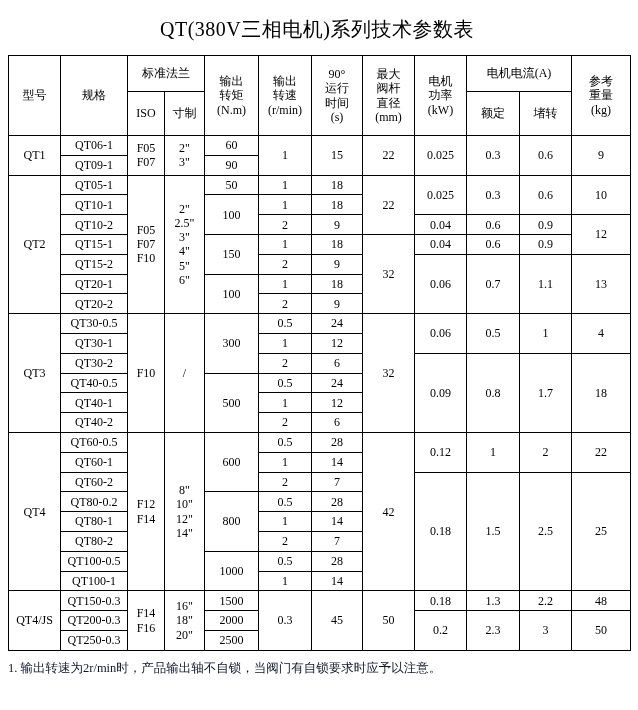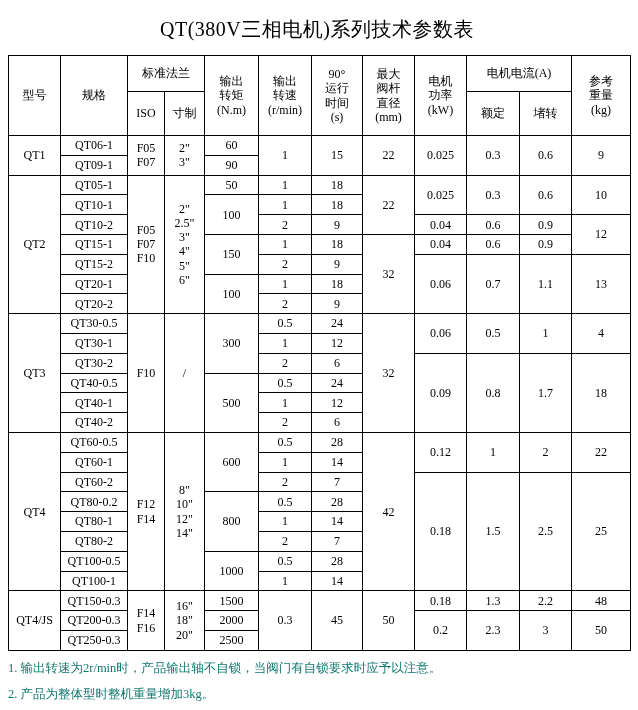--- a/index.html
+++ b/index.html
@@ -56,21 +56,21 @@
     font-weight: 300;
     line-height: 0.9;
   }
   .footnotes {
     margin: 9px 0 0 8px;
   }
   .footnote {
     font-size: 12.5px;
     line-height: 1.3;
     margin-bottom: 10px;
-    color: #0f766e;
+    color: #0f172a;
   }
 </style>
 </head>
 <body>
 
 <div class="page">
 
   <h1 class="page-title">QT(380V三相电机)系列技术参数表</h1>
 
   <table class="param-table">
@@ -339,16 +339,15 @@
         </tr>
         <tr>
           <td class="cell-left">QT250-0.3</td>
           <td>2500</td>
         </tr>
       </tbody>
   </table>
 
   <div class="footnotes">
     <div class="footnote">1. 输出转速为2r/min时，产品输出轴不自锁，当阀门有自锁要求时应予以注意。</div>
-    <div class="footnote">2. 产品为整体型时整机重量增加3kg。</div>
   </div>
 
 </div>
 
 </body></html>

